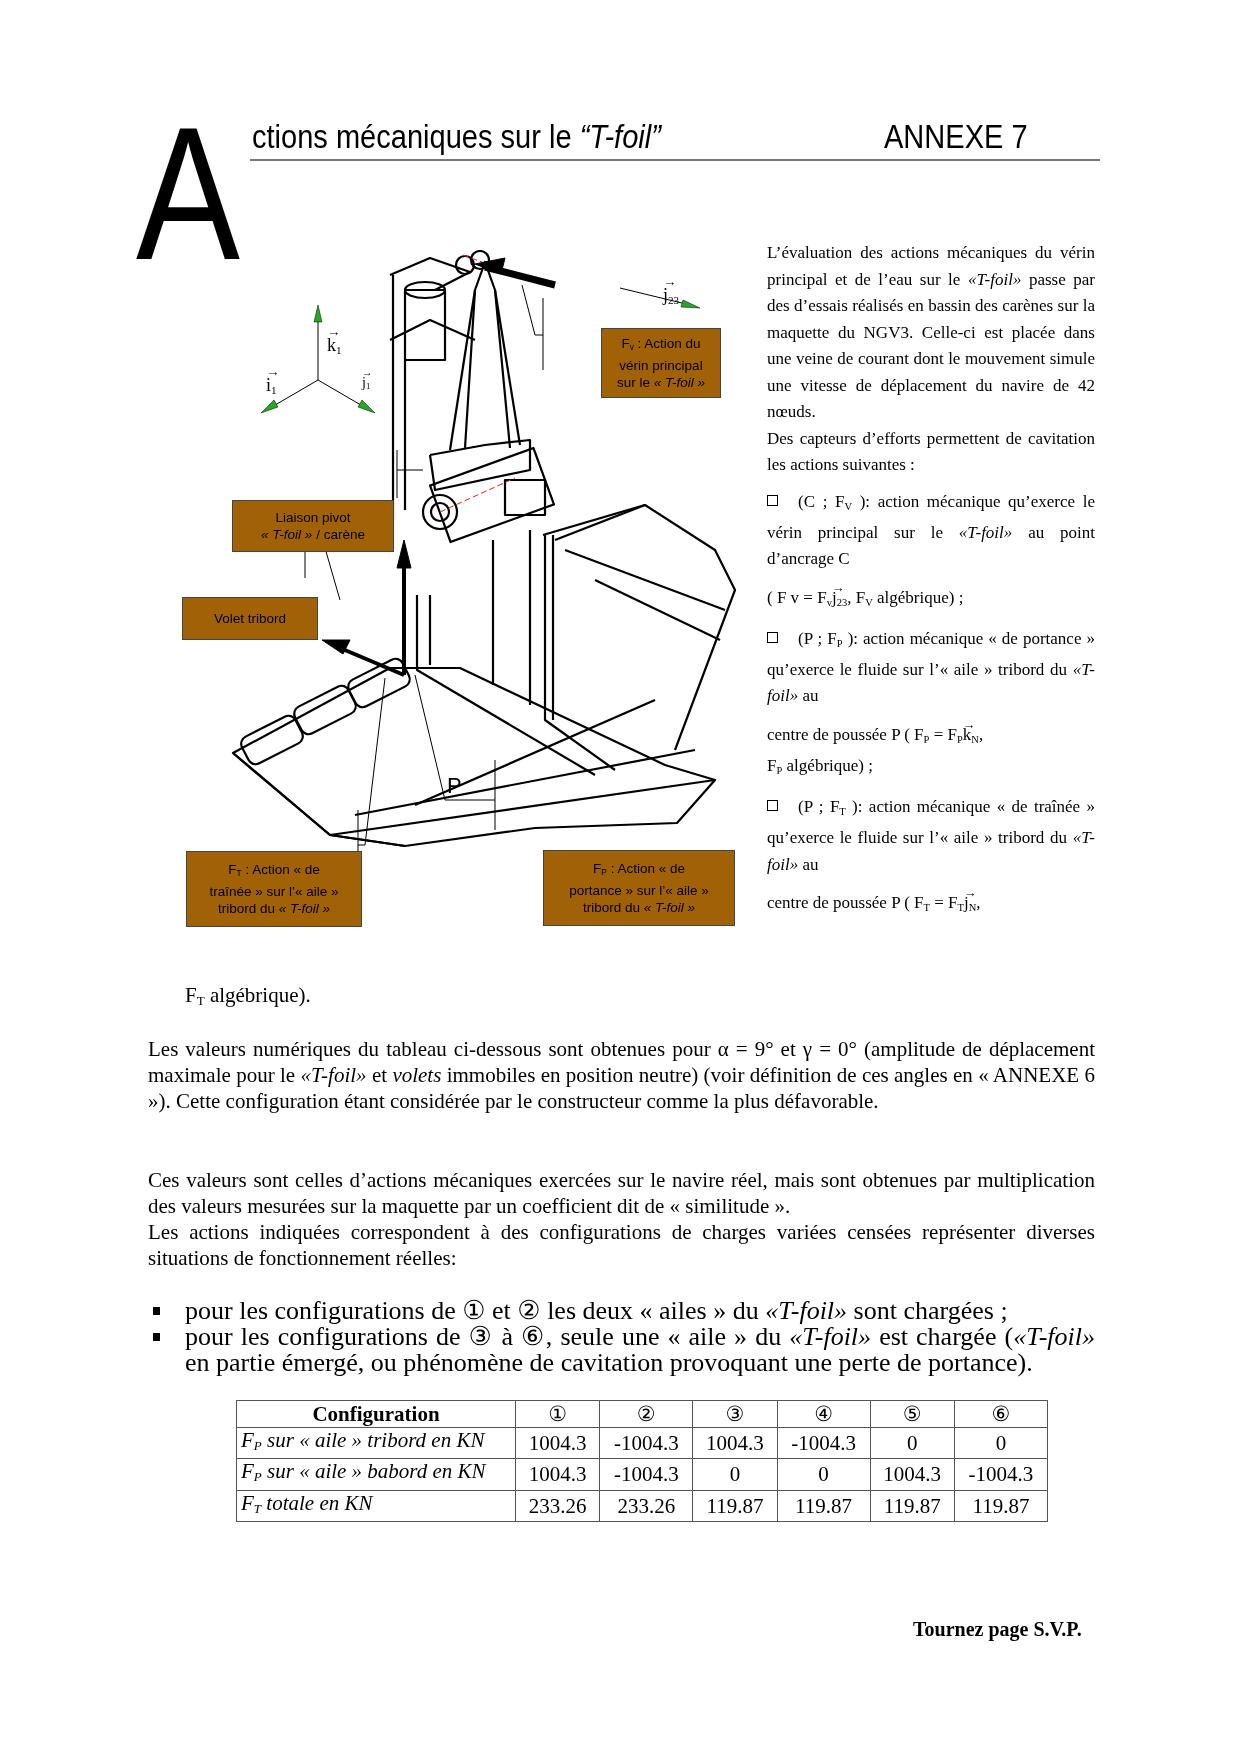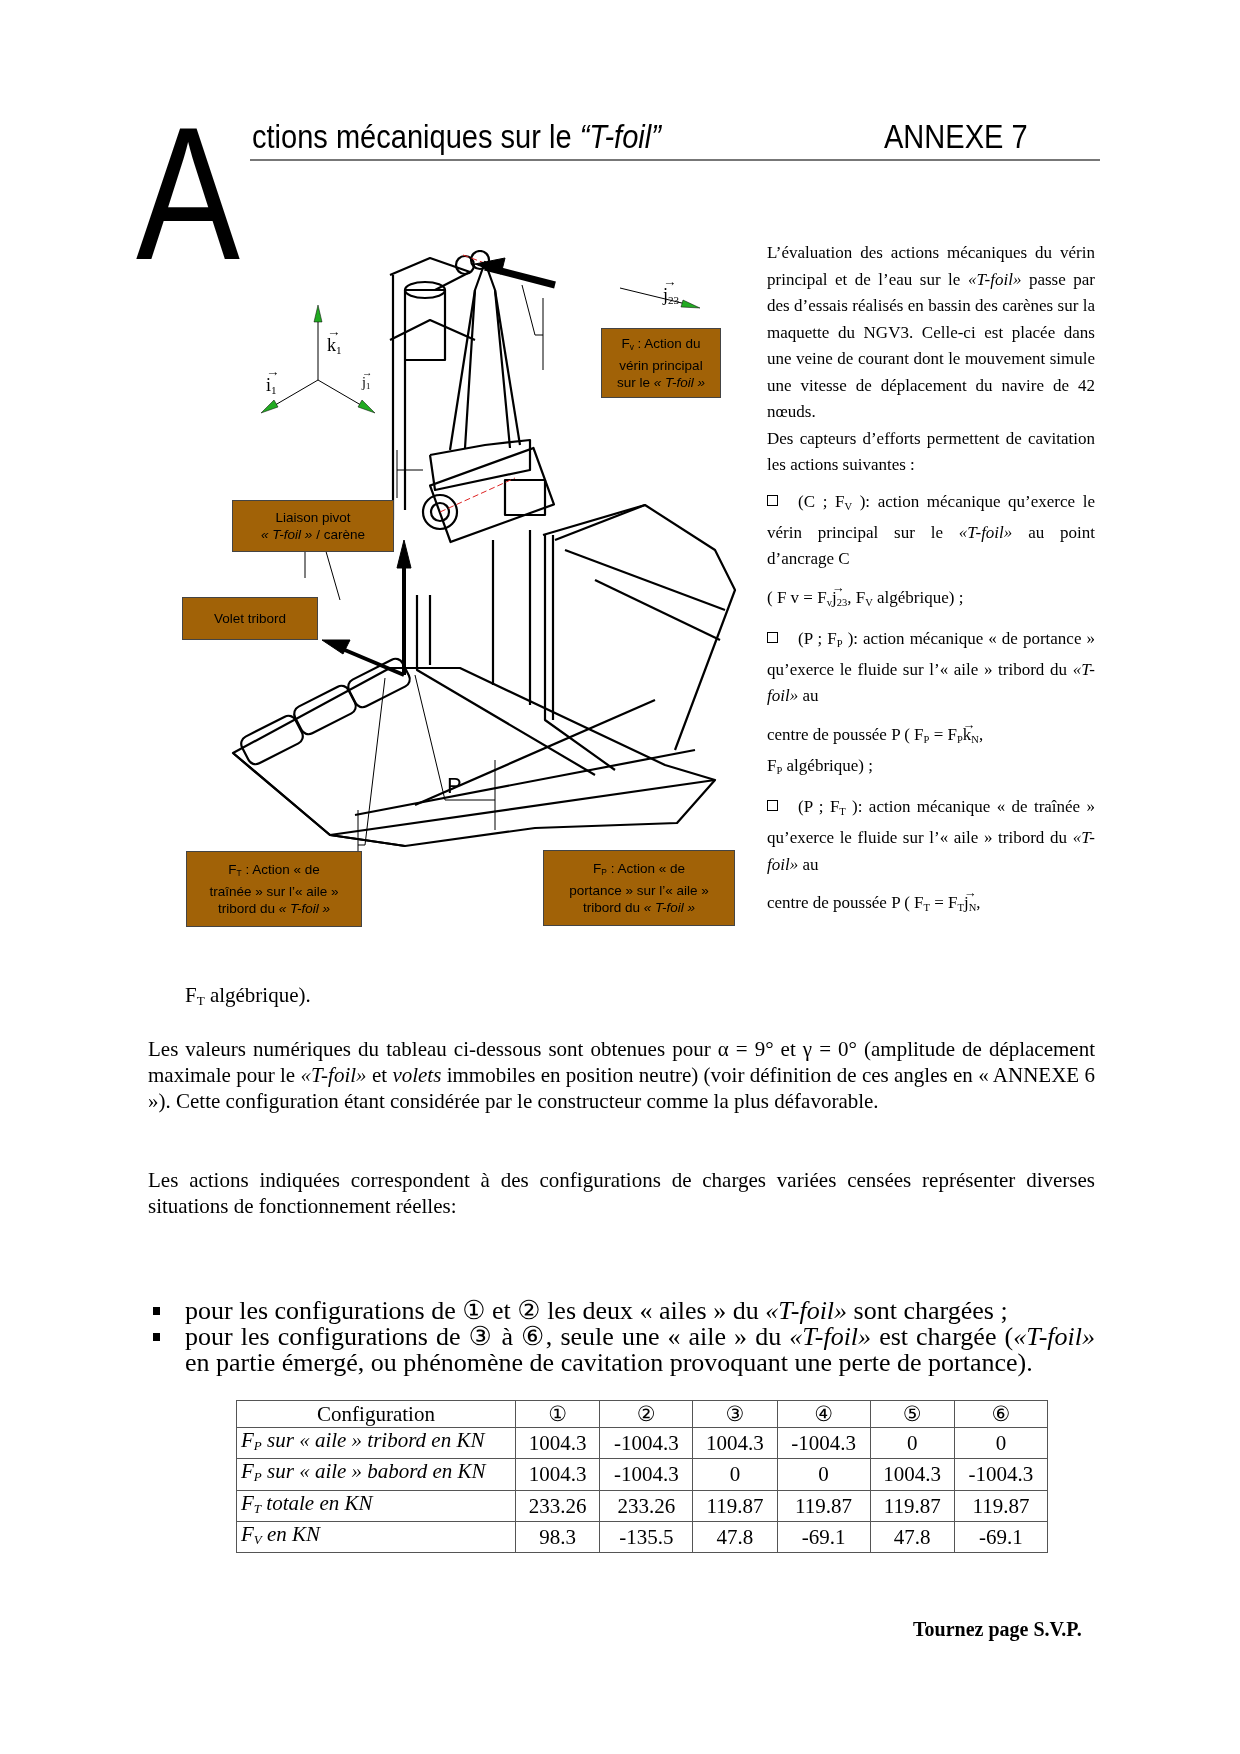--- a/index.html
+++ b/index.html
@@ -17,21 +17,21 @@
   .rcol .spaced { margin-top:12px; }
   .box { font-size:13.5px; line-height:17px; text-align:center; border:1px solid #444; background:#a16207; font-family:"Liberation Sans", sans-serif; display:flex; align-items:center; justify-content:center; flex-direction:column; }
   .body-text { left:148px; width:947px; font-size:21px; line-height:26px; text-align:justify; }
   .body-text p { margin:0; }
   .bullets { left:148px; width:947px; font-size:26px; line-height:26px; text-align:justify; }
   .bullets li { list-style:none; position:relative; padding-left:37px; }
   .bullets ul { margin:0; padding:0; }
   .bullets .bsq { position:absolute; left:5px; top:9px; width:7px; height:8px; background:#000; }
   table.data { position:absolute; left:236px; top:1400px; width:812px; border-collapse:collapse; font-size:21px; }
   table.data td, table.data th { border:1.5px solid #555; padding:0 4px; height:26px; line-height:24px; text-align:center; font-weight:normal; }
-  table.data th.cfg { font-weight:normal; }
+  table.data th.cfg { font-weight:bold; }
   table.data td.rowlabel { text-align:left;font-style:italic; }
   .footer { left:913px; top:1618px; font-size:20px; font-weight:bold; }
   sub, .sub { font-size:0.62em; vertical-align:-0.25em; }
   .vec { position:relative; display:inline-block; }
   .vec::before { content:"\2192"; position:absolute; left:0; right:0; top:-0.78em; font-size:0.75em; text-align:center; }
   .sq { display:inline-block; width:9px; height:9px; border:1.5px solid #000; margin-right:20px; vertical-align:1px; }
 </style>
 </head>
 <body>
 
@@ -164,20 +164,21 @@
   <p class="item"><span class="sq"></span><span>(P ; F</span><span class="sub">T</span><span> ):  action  mécanique « de traînée » qu’exerce le fluide sur l’« aile » tribord du </span><i>«T-foil»</i><span> au</span></p>
   <p class="spaced"><span>centre de poussée P (  F</span><span class="sub">T</span><span> = F</span><span class="sub">T</span><span class="vec"> j</span><span class="sub">N</span><span>,</span></p>
 </div>
 
 <div class="abs" style="left:185px; top:983px; font-size:21px;"><span>F</span><span class="sub">T</span><span> algébrique).</span></div>
 
 <div class="abs body-text" style="top:1036px;">
   <p><span>Les valeurs numériques du tableau ci-dessous sont obtenues pour α = 9° et γ = 0° (amplitude de déplacement maximale pour le </span><i>«T-foil»</i><span> et </span><i>volets</i><span> immobiles en position neutre) (voir définition de ces angles en « ANNEXE 6 »). Cette configuration étant considérée par le constructeur comme la plus défavorable.</span></p>
 </div>
 <div class="abs body-text" style="top:1167px;">
+  <p>Ces valeurs sont celles d’actions mécaniques exercées sur le navire réel, mais sont obtenues par multiplication des valeurs mesurées sur la maquette par un coefficient dit de « similitude ».</p>
   <p>Les actions indiquées correspondent à des configurations de charges variées censées représenter diverses situations de fonctionnement réelles:</p>
 </div>
 
 <div class="abs bullets" style="top:1298px;">
   <ul>
     <li><span class="bsq"></span><span>pour les configurations de ① et ② les deux « ailes » du </span><i>«T-foil»</i><span> sont chargées ;</span></li>
     <li><span class="bsq"></span><span>pour les configurations de ③ à ⑥, seule une « aile » du </span><i>«T-foil»</i><span> est chargée (</span><i>«T-foil»</i><span> en partie émergé, ou phénomène de cavitation provoquant une perte de portance).</span></li>
   </ul>
 </div>
 
@@ -212,25 +213,16 @@
   </tr>
   <tr>
     <td class="rowlabel"><span>F</span><span class="sub">T</span><span> totale en KN</span></td>
     <td>233.26</td>
         <td>233.26</td>
         <td>119.87</td>
         <td>119.87</td>
         <td>119.87</td>
         <td>119.87</td>
   </tr>
-  <tr>
-    <td class="rowlabel"><span>F</span><span class="sub">V</span><span> en KN</span></td>
-    <td>98.3</td>
-        <td>-135.5</td>
-        <td>47.8</td>
-        <td>-69.1</td>
-        <td>47.8</td>
-        <td>-69.1</td>
-  </tr>
 </tbody>
   </table>
 
 <div class="abs footer">Tournez page S.V.P.</div>
 
 </body></html>

